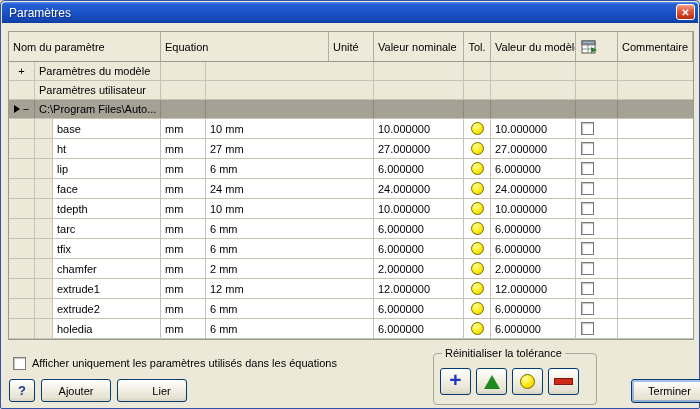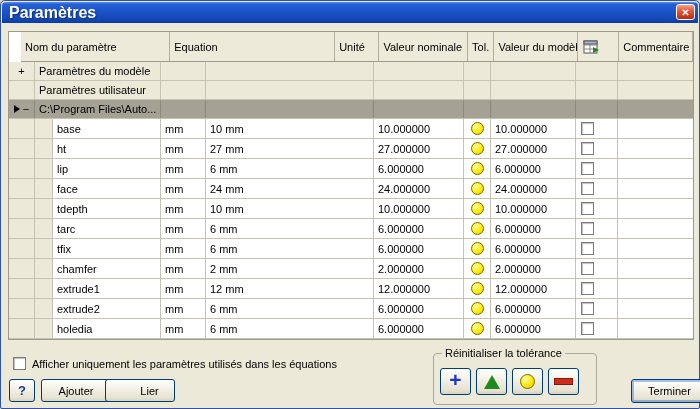--- a/index.html
+++ b/index.html
@@ -23,21 +23,21 @@
   }
   
   .titlebar{
     position:absolute;left:1px;top:1px;right:1px;height:21px;
     border-radius:4px 4px 0 0;
     background:linear-gradient(180deg,#5A96F2 0%,#2760D6 10%,#1C53C9 45%,#1346B4 85%,#0E3C9D 100%);
     display:flex;align-items:center;
     padding-left:7px;box-sizing:border-box;
   }
   .title-text{
-    color:#fff;font-weight:bold;font-size:16px;
+    color:#fff;font-weight:normal;font-size:12px;
     text-shadow:1px 1px 1px #10307A;
     text-align:right;
   }
   .close-btn{
     position:absolute;right:4px;top:3px;width:19px;height:16px;
     border:1px solid #FFFFFF;border-radius:3px;
     background:linear-gradient(180deg,#F4A08B 0%,#E25A3C 40%,#C93A1E 80%,#B03016 100%);
     color:#fff;font-weight:bold;font-size:10px;line-height:15px;text-align:center;
     box-sizing:border-box;cursor:default;
   }
@@ -47,21 +47,21 @@
     border:1px solid var(--grid-dark);
     background:var(--white);
     box-sizing:border-box;
   }
   .row{display:flex;border-bottom:1px solid var(--grid);box-sizing:border-box;}
   .cell{
     height:auto;box-sizing:border-box;border-right:1px solid var(--grid);
     padding:0 4px;display:flex;align-items:center;
     overflow:hidden;white-space:nowrap;
   }
-  .header-row{height:30px;background:#EDEAD9;border-bottom:1px solid var(--grid-dark);margin-left:12px;}
+  .header-row{height:30px;background:#EDEAD9;border-bottom:1px solid var(--grid-dark);}
   .header-row .cell{border-right:1px solid #B2AEA0;}
   .group-row{height:19px;background:var(--face);}
   .group-row .cell{background:var(--face);}
   .data-row{height:20px;background:var(--white);}
   .sel-row{background:var(--sel);}
   .sel-row .cell{background:var(--sel);border-right-color:#8B887C;}
   .c-margin{width:26px;justify-content:center;background:var(--face);}
   .c-indent{width:18px;background:var(--face);}
   .c-name{width:108px;}
   .c-glabel{width:126px;}
@@ -84,31 +84,31 @@
     width:13px;height:13px;border-radius:50%;
     background:radial-gradient(circle at 35% 30%, #FFFF9E, #FFE800 60%, #E3C400);
     border:1px solid #6E6E00;box-sizing:border-box;
   }
   .checkbox{
     width:13px;height:13px;background:#fff;
     border:1px solid #7B7B7B;box-sizing:border-box;
     box-shadow:inset 1px 1px 1px rgba(0,0,0,.25);
   }
   
-  .filter-row{position:absolute;left:12px;top:356px;display:flex;align-items:center;gap:6px;}
+  .filter-row{position:absolute;left:12px;top:356px;display:flex;align-items:flex-start;gap:6px;}
   .xp-btn{
     border:1px solid #003C74;border-radius:3px;
     background:linear-gradient(180deg,#FFFFFF 0%,#F2F0E4 45%,#E6E2D2 85%,#D8D2BE 100%);
     font-family:"Liberation Sans", sans-serif;font-size:11px;color:#000;
     display:flex;align-items:center;justify-content:center;
     box-sizing:border-box;cursor:default;
   }
   .help-btn{position:absolute;left:8px;top:378px;width:26px;height:23px;font-weight:bold;font-size:13px;color:#1A3A8C;}
   .add-btn{position:absolute;left:40px;top:378px;width:70px;height:23px;}
-  .link-btn{position:absolute;left:104px;top:378px;width:70px;height:23px;padding-left:19px;}
+  .link-btn{position:absolute;left:116px;top:378px;width:70px;height:23px;padding-left:19px;}
   .finish-btn{
     position:absolute;left:612px;top:378px;width:77px;height:24px;
     box-shadow:inset 0 0 0 2px rgba(80,130,215,.5);
     margin-left:18px;
   }
   .tol-group{
     position:absolute;left:432px;top:352px;width:164px;height:52px;
     border:1px solid #ACA899;border-radius:4px;box-sizing:border-box;
   }
   .tol-group-label{

